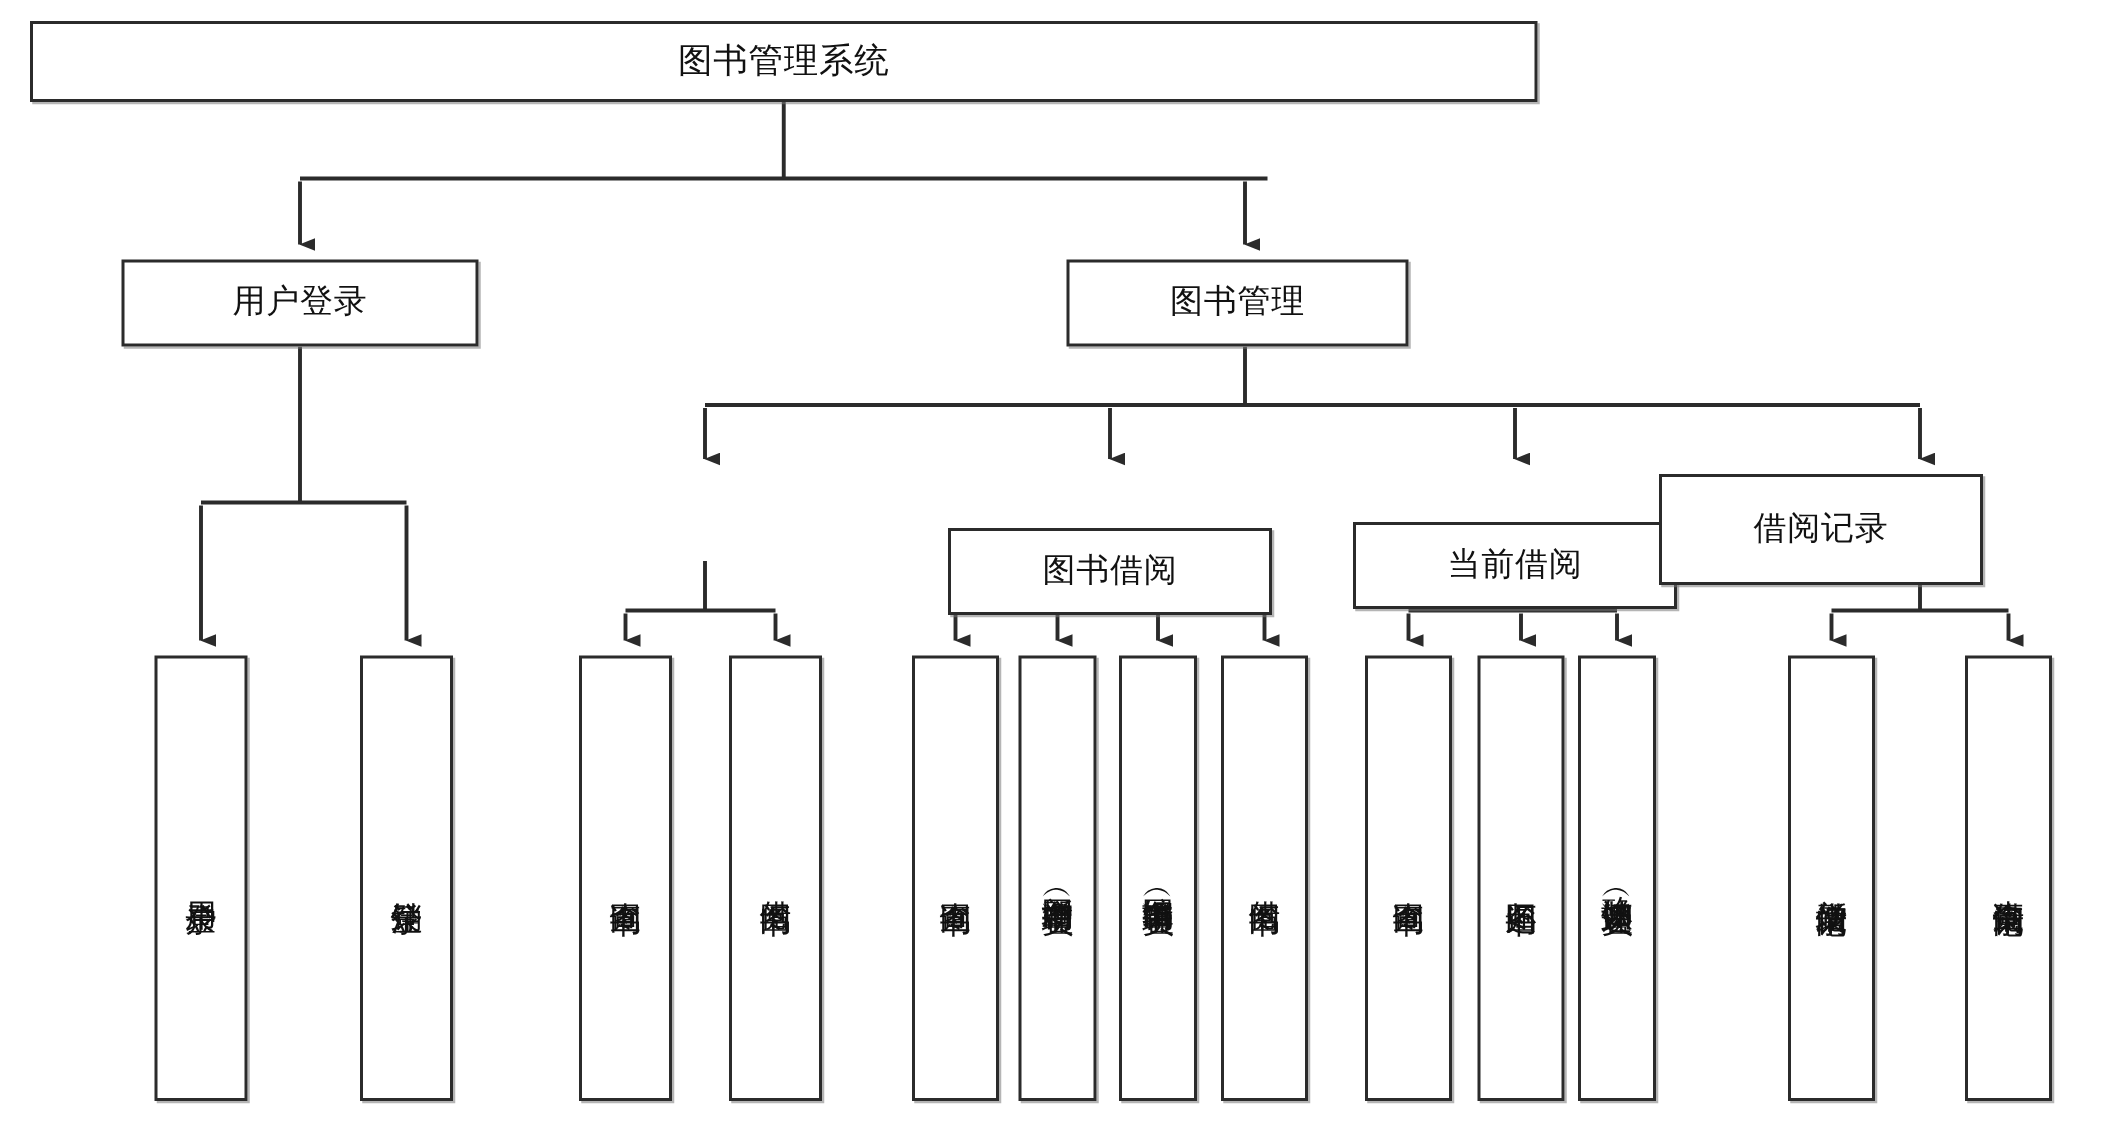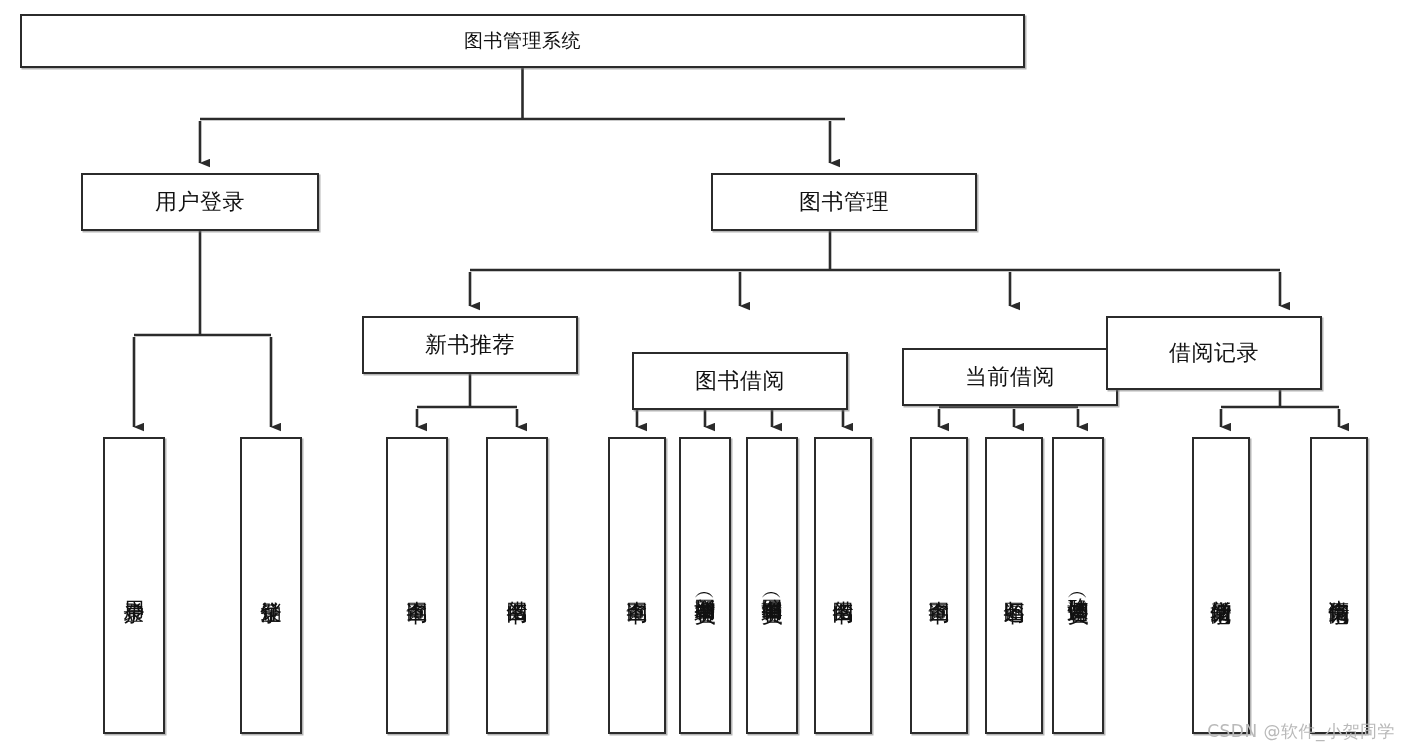--- a/index.html
+++ b/index.html
@@ -43,21 +43,21 @@
     text-align: center;
     line-height: 1.25;
     white-space: pre;
   }
   
   .node.h .label {
     font-size: 22px;
     letter-spacing: 0.5px;
   }
   .node.h.root .label {
-    font-size: 19px;
+    font-size: 23px;
   }
   
   .node.v {
     align-items: center;
     justify-content: center;
   }
   .node.v .label {
     writing-mode: vertical-rl;
     text-orientation: upright;
     font-size: 21px;
@@ -132,27 +132,24 @@
     </g>
   </svg>
 
   <div class="node h root" style="left: 20px; top: 14px; width: 1005px; height: 54px;">
     <span class="label">图书管理系统</span>
   </div>
 
   <div class="node h" style="left: 81px; top: 173px; width: 238px; height: 58px;">
     <span class="label">用户登录</span>
   </div>
-  <div class="node h" style="left: 711px; top: 173px; width: 266px; height: 58px;">
+  <div class="node h" style="left: 711px; top: 173px; width: 228px; height: 58px;">
     <span class="label">图书管理</span>
   </div>
 
-  <div class="node h" style="left: 362px; top: 316px; width: 216px; height: 58px;">
-    <span class="label">新书推荐</span>
-  </div>
   <div class="node h" style="left: 632px; top: 316px; width: 216px; height: 58px; margin-top: 36px;">
     <span class="label">图书借阅</span>
   </div>
   <div class="node h" style="left: 902px; top: 316px; width: 216px; height: 58px; margin-top: 32px;">
     <span class="label">当前借阅</span>
   </div>
   <div class="node h" style="left: 1106px; top: 316px; width: 216px; height: 74px;">
     <span class="label">借阅记录</span>
   </div>
 
@@ -193,15 +190,14 @@
     <span class="label">确认归还（管理员）</span>
   </div>
 
   <div class="node v" style="left: 1192px; top: 437px; width: 58px; height: 297px;">
     <span class="label">新增借阅记录</span>
   </div>
   <div class="node v" style="left: 1310px; top: 437px; width: 58px; height: 297px;">
     <span class="label">查询借阅记录</span>
   </div>
 
-  <div class="watermark">CSDN @软件_小贺同学</div>
 
 </div>
 
 </body></html>

